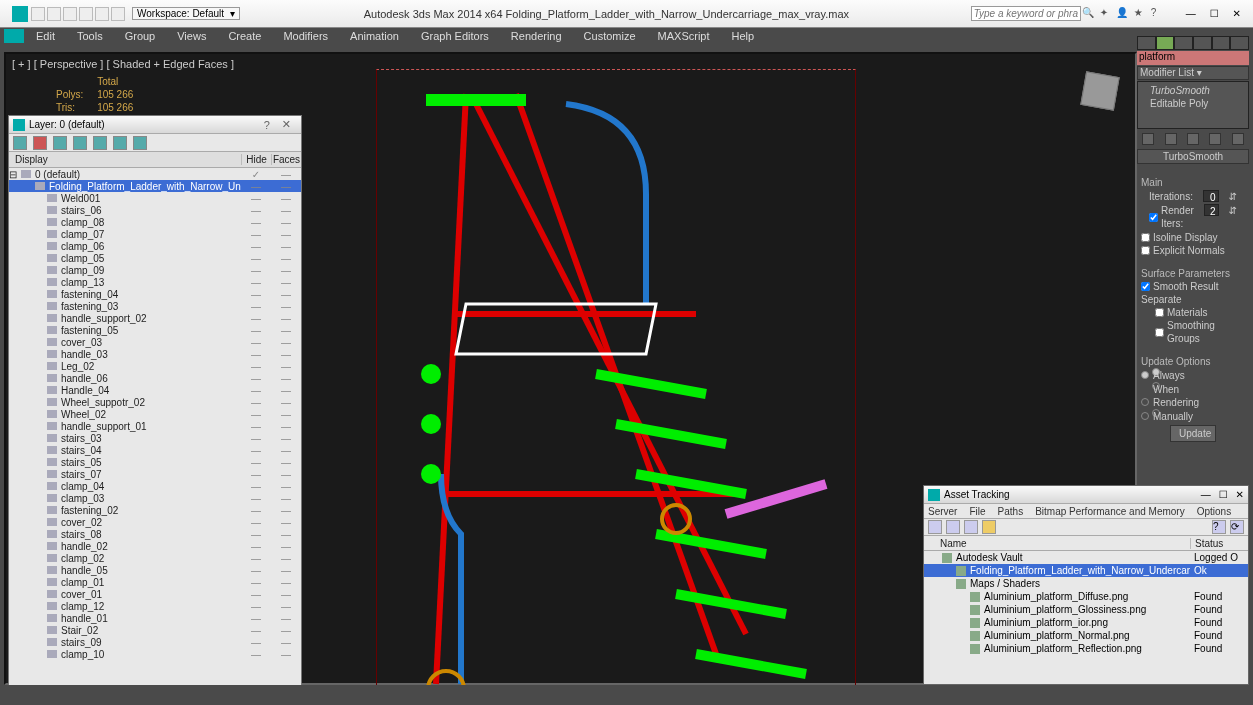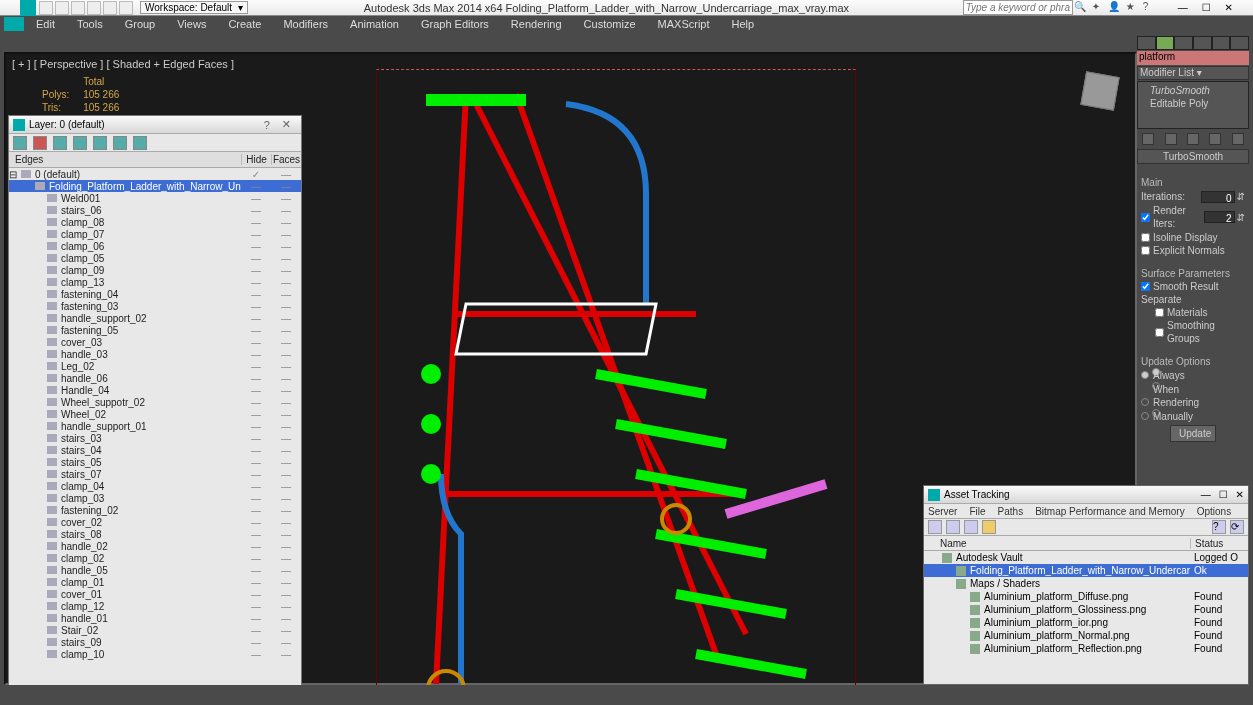--- a/index.html
+++ b/index.html
@@ -1,30 +1,30 @@
 <!DOCTYPE html>
 <html><head>
 <meta charset="utf-8">
 <style>
 *{box-sizing:border-box;margin:0;padding:0;font-family:Tahoma,Arial,sans-serif;font-size:10px;user-select:none}
 body{width:1253px;height:705px;background:#4a4a4a;overflow:hidden;position:relative}
-.titlebar{height:16px;background:linear-gradient(#fcfcfc,#eaeaea);display:flex;align-items:center;padding:0 20px;border-bottom:1px solid #888}
+.titlebar{height:28px;background:linear-gradient(#fcfcfc,#eaeaea);display:flex;align-items:center;padding:0 12px;border-bottom:1px solid #888}
 .titlebar .logo{width:16px;height:16px;background:#0aa}
 .titlebar .title-center{flex:1;text-align:center;color:#333;font-size:11px}
 .titlebar .search{width:110px;height:15px;border:1px solid #999;background:#fff;font-style:italic;color:#777;padding:0 2px}
 .titlebar .tb-ico{width:13px;height:13px;margin:0 2px;color:#555}
 .titlebar .winbtns{display:flex;gap:14px;margin-left:20px}
 .toolbar{height:16px;background:linear-gradient(#f6f6f6,#dedede);display:flex;align-items:center;padding:0 2px;border-bottom:1px solid #777}
 .toolbar .tb-ico{width:14px;height:14px;margin:0 1px;border:1px solid #bbb;background:#eee}
 .wsbox{margin-left:6px;border:1px solid #999;background:#f7f7f7;padding:0 4px;height:13px;display:flex;align-items:center;font-size:10px}
 .menubar{height:16px;background:#4a4a4a;display:flex;align-items:center;padding:0 4px;gap:2px;color:#ddd}
 .menubar span{padding:1px 10px;font-size:11px}
 .viewport{position:absolute;left:4px;top:52px;right:116px;bottom:20px;background:#1a1a1a;border:2px inset #666}
 .vp-label{position:absolute;left:6px;top:4px;color:#ccc;font-size:11px}
-.stats{position:absolute;left:30px;top:20px;color:#d4a84a;font-size:10px;line-height:11px}
+.stats{position:absolute;left:44px;top:20px;color:#d4a84a;font-size:10px;line-height:11px}
 .stats td{padding:0 4px}
 .vcube{position:absolute;right:18px;top:20px;width:34px;height:34px;background:#999;border:1px solid #777;transform:rotate(10deg)}
 .ladder{position:absolute;left:360px;top:20px;width:500px;height:640px}
 .ladder svg{width:100%;height:100%}
 .bbox{position:absolute;left:370px;top:15px;width:480px;height:640px;border:1px solid #600;border-top-color:#c55;border-top-style:dashed}
 .layer-panel{position:absolute;left:8px;top:115px;width:294px;height:576px;background:#dedede;border:1px solid #777;display:flex;flex-direction:column}
 .lp-title{height:18px;background:linear-gradient(#fafafa,#d8d8d8);display:flex;align-items:center;padding:0 4px;border-bottom:1px solid #aaa}
 .lp-title .ico{width:12px;height:12px;background:#0aa;margin-right:4px}
 .lp-title .sp{flex:1}
 .lp-title .cl{font-size:11px;color:#666;margin:0 6px}
@@ -47,21 +47,21 @@
 .cp-name{height:14px;background:#c77;color:#000;padding:0 2px;margin:1px 0}
 .cp-drop{height:14px;background:#555;color:#ccc;padding:0 2px;border:1px solid #333;margin-bottom:1px}
 .cp-stack{height:48px;background:#555;border:1px solid #222;padding:2px;font-size:10px;font-style:italic;color:#ccc}
 .cp-stack div{padding:1px 10px}
 .cp-icons{height:16px;display:flex;justify-content:space-around;align-items:center;margin:2px 0}
 .cp-icons span{width:12px;height:12px;background:#666;border:1px solid #333}
 .cp-roll{background:#555;text-align:center;padding:1px;border:1px solid #333;margin-top:2px}
 .cp-body{padding:2px 4px;font-size:10px;line-height:13px}
 .cp-body label{display:flex;align-items:center;gap:3px}
 .cp-body input[type=checkbox]{width:9px;height:9px}
-.cp-row{display:flex;align-items:center;gap:2px;margin:1px 0}
+.cp-row{display:flex;align-items:flex-start;gap:10px;margin:1px 8px}
 .cp-num{width:34px;height:12px;background:#333;color:#fff;border:1px solid #222;text-align:right;padding:0 2px}
 .cp-btn{background:#666;border:1px solid #333;padding:1px 8px;text-align:center;margin:2px auto;width:46px}
 .cp-hdr{color:#bbb;margin-top:10px}
 .radio span{display:inline-block;width:8px;height:8px;border-radius:50%;border:1px solid #888;margin-right:3px}
 .radio.on span{background:#ccc}
 .asset-panel{position:absolute;right:4px;bottom:20px;width:326px;height:200px;background:#e8e8e8;border:1px solid #666;display:flex;flex-direction:column}
 .ap-title{height:18px;background:linear-gradient(#fafafa,#d8d8d8);display:flex;align-items:center;padding:0 4px;border-bottom:1px solid #aaa}
 .ap-title .ico{width:12px;height:12px;background:#0aa;margin-right:4px}
 .ap-title .sp{flex:1}
 .ap-menu{height:15px;display:flex;align-items:center;padding:0 4px;gap:12px;border-bottom:1px solid #aaa;font-size:10px;color:#333}
@@ -193,21 +193,21 @@
   <div class="lp-tools">
     <span></span>
     <span style="background:#c55"></span>
     <span></span>
     <span></span>
     <span></span>
     <span></span>
     <span></span>
   </div>
   <div class="lp-head">
-    <div class="h1">Edges</div>
+    <div class="h1">Display</div>
     <div class="h2">Hide</div>
     <div class="h3">Faces</div>
   </div>
   <div class="lp-list">
     <div class="lp-row">
       <div class="ind" style="width:12px">⊟</div>
         <div class="nic"></div>
       <div class="nm">0 (default)</div>
       <div class="d1">✓</div>
         <div class="d2">—</div>

